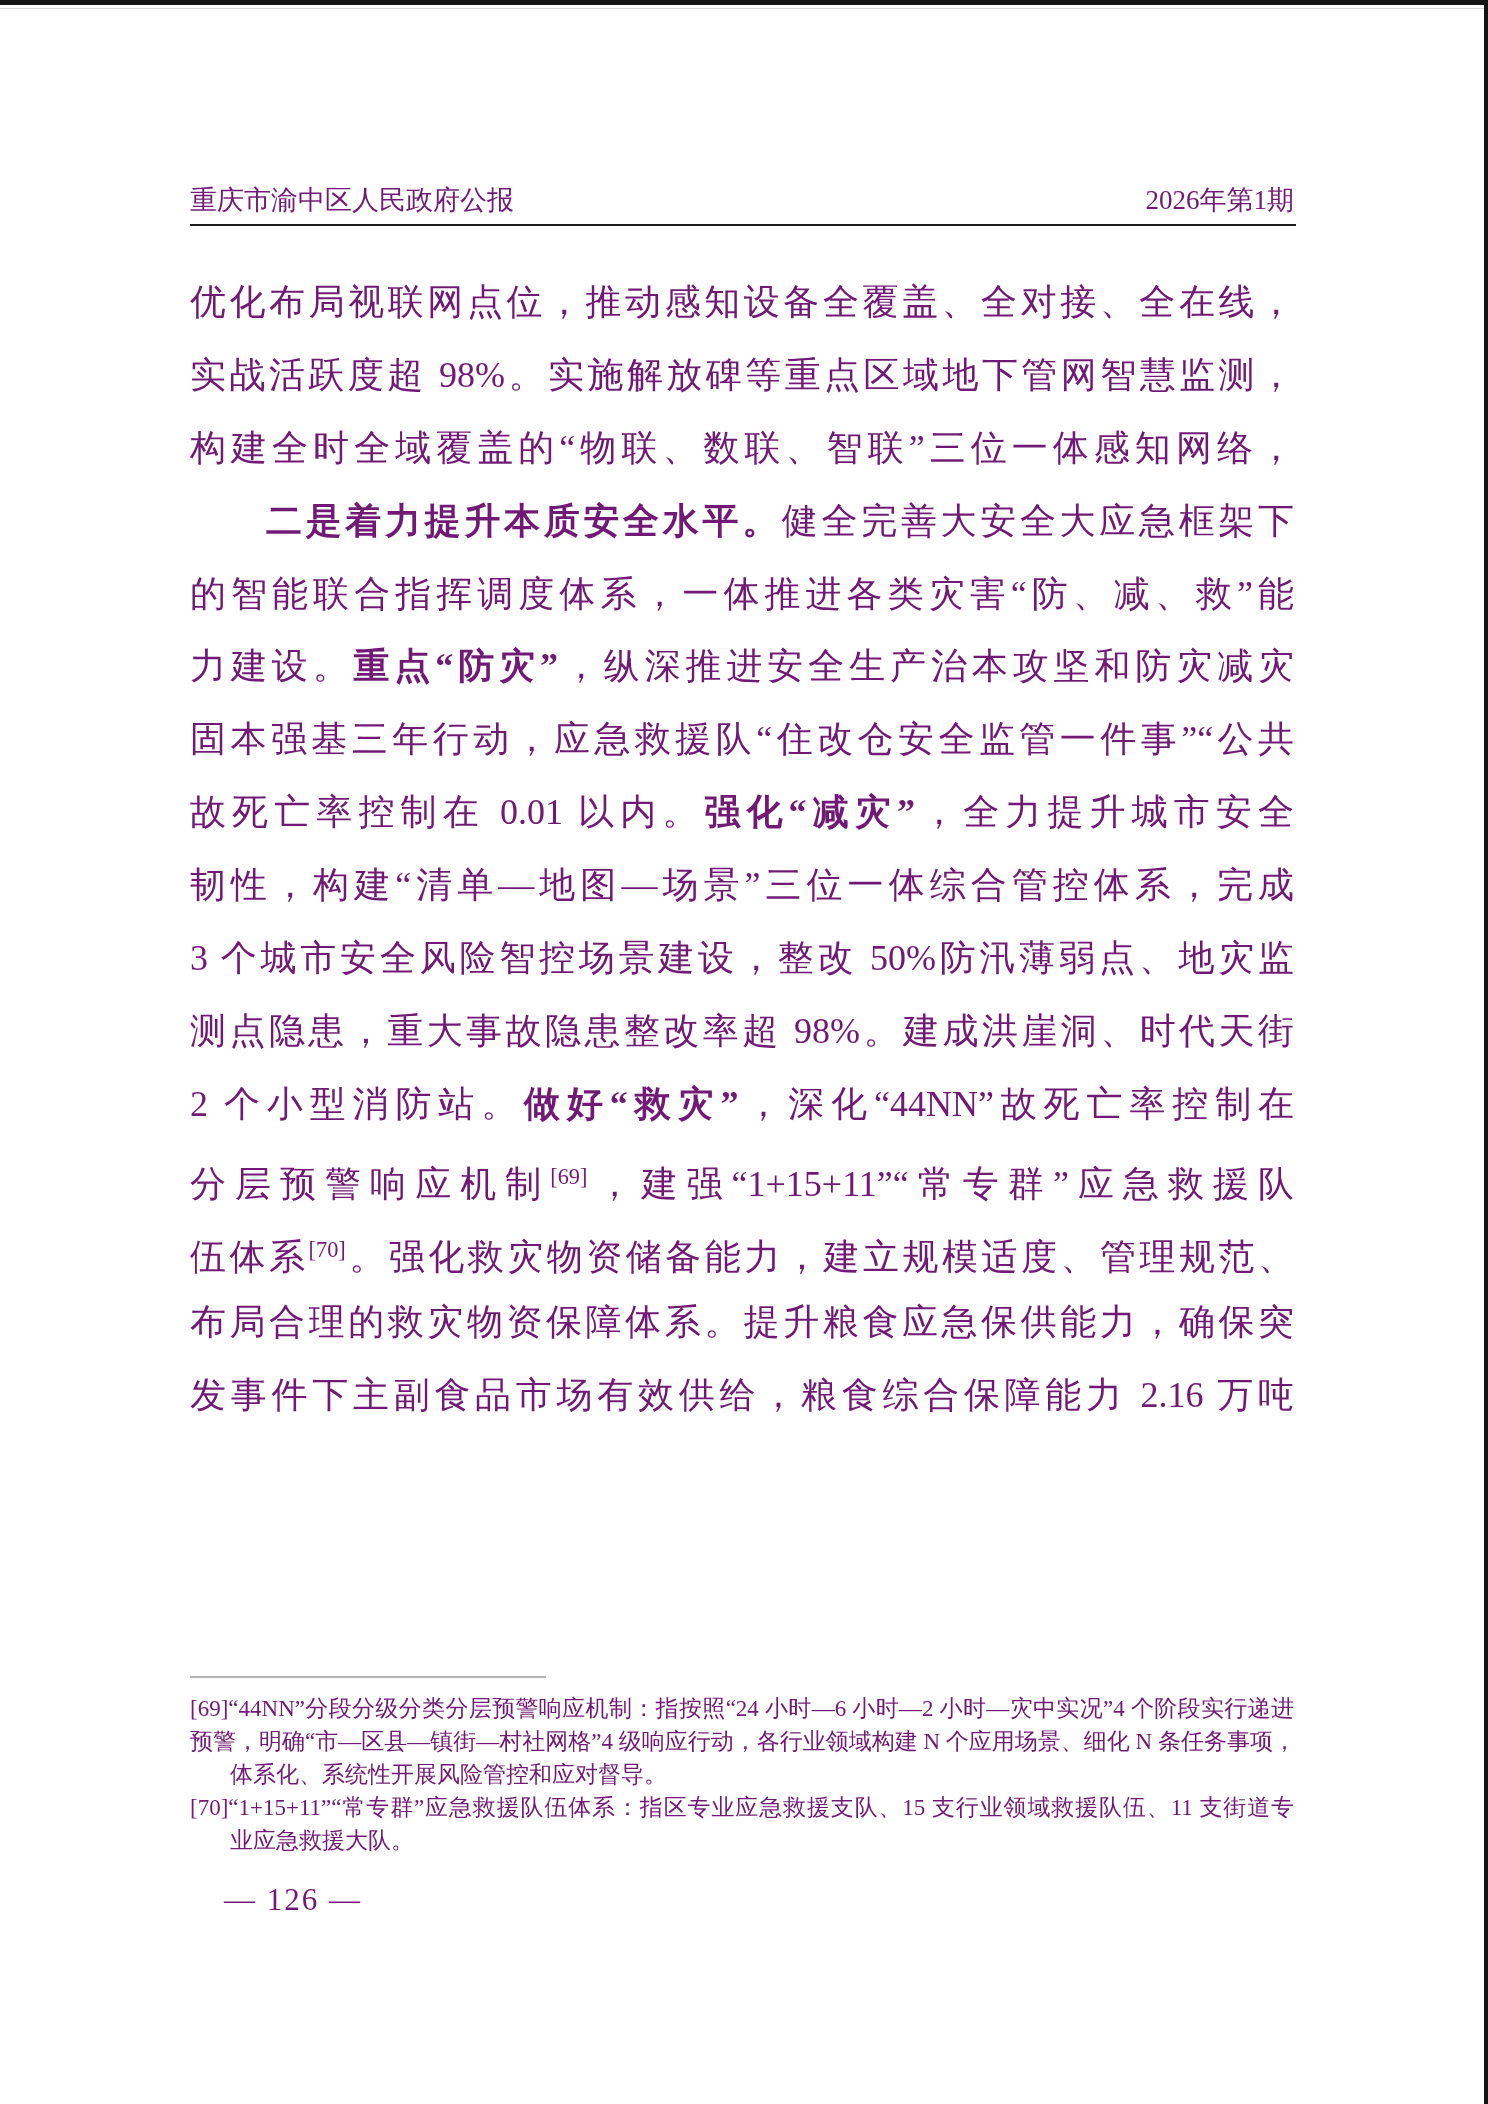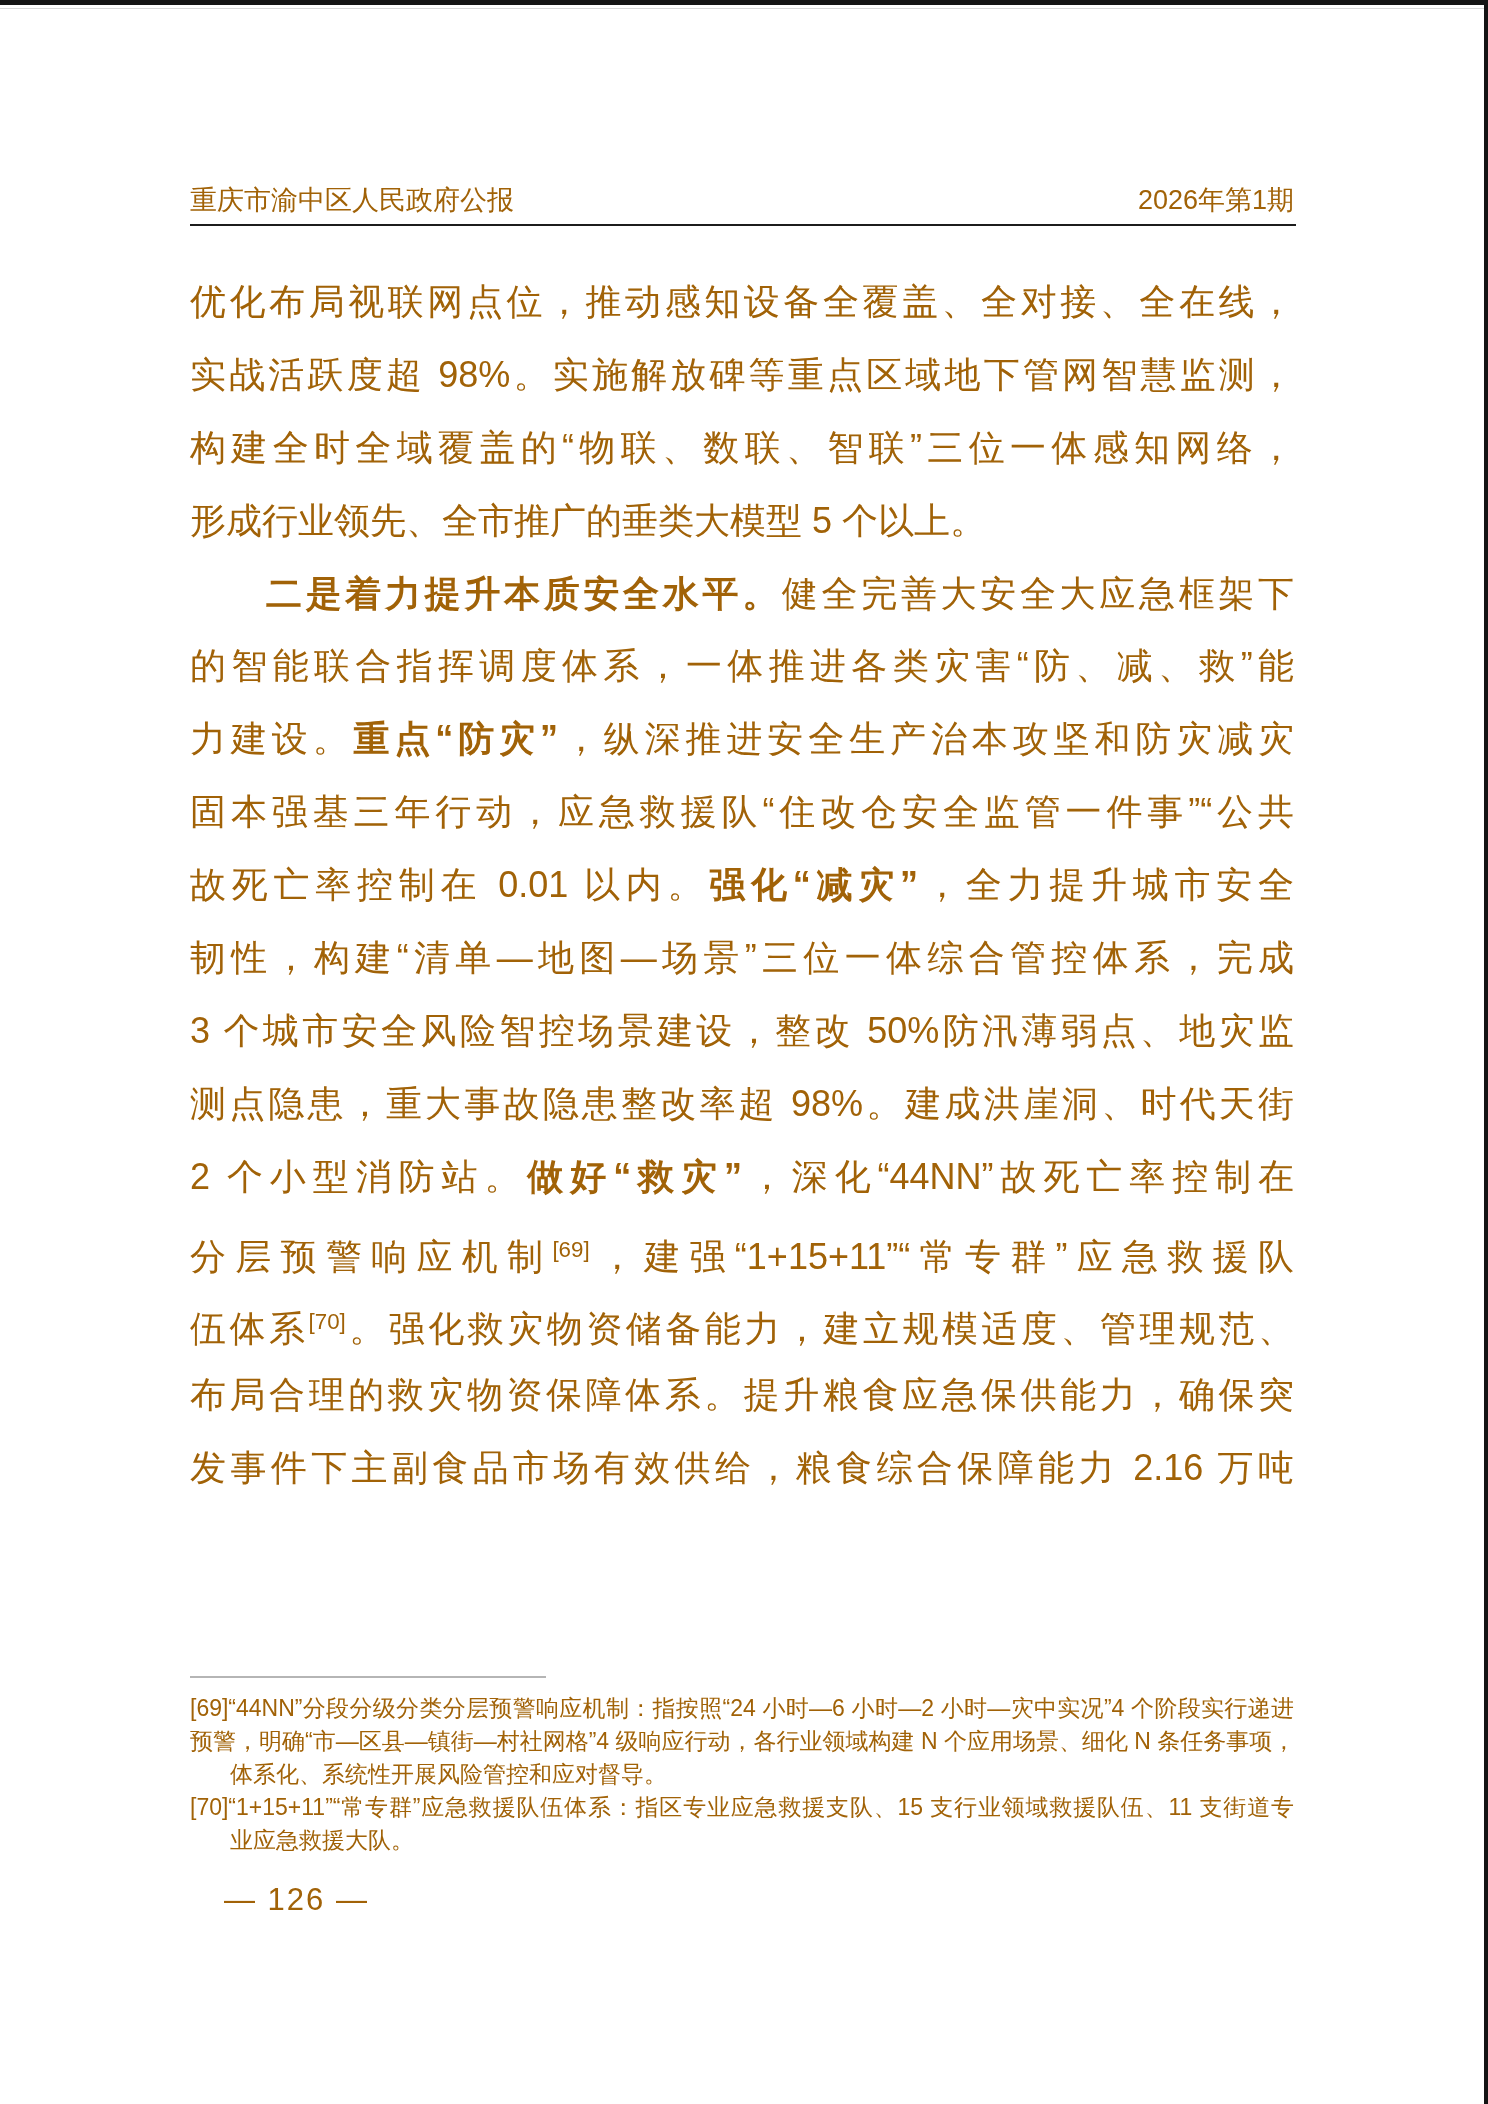--- a/index.html
+++ b/index.html
@@ -1,20 +1,20 @@
 <!DOCTYPE html>
 <html><head>
 <meta charset="utf-8">
 <style>
   html,body { margin:0; padding:0; background:#e8e8e8; }
   .page {
     position:relative; width:1488px; height:2104px; margin:0 auto;
     background:#ffffff; overflow:hidden;
-    font-family:Liberation Sans, sans-serif;
-    color:#a16207;
+    font-family:Liberation Serif, serif;
+    color:#701a75;
   }
   .edge-top { position:absolute; left:0; top:0; width:1488px; height:5px; background:#141414; }
   .edge-top-hairline { position:absolute; left:0; top:8px; width:1488px; height:1px; background:#d8d8d8; }
   .edge-right { position:absolute; right:0; top:0; width:4px; height:2104px; background:#141414; }
 
   .header { position:absolute; left:190px; top:184px; width:1104px; height:32px;
             display:flex; justify-content:space-between; align-items:baseline;
             font-size:27px; line-height:32px; }
   .header-rule { position:absolute; left:190px; top:224px; width:1106px; height:2px; background:#1c1c1c; }
 
@@ -48,21 +48,20 @@
   <div class="header">
     <span>重庆市渝中区人民政府公报</span>
     <span>2026年第1期</span>
   </div>
   <div class="header-rule"></div>
 
   <div class="body-text" id="body-lines">
       <div class="line"><span>优化布局视联网点位，推动感知设备全覆盖、全对接、全在线，</span></div>
       <div class="line"><span>实战活跃度超 98%。实施解放碑等重点区域地下管网智慧监测，</span></div>
       <div class="line"><span>构建全时全域覆盖的“物联、数联、智联”三位一体感知网络，</span></div>
-      <div class="line end"><span>形成行业领先、全市推广的垂类大模型 5 个以上。</span></div>
       <div class="line indent"><span class="b">二是着力提升本质安全水平。</span><span>健全完善大安全大应急框架下</span></div>
       <div class="line"><span>的智能联合指挥调度体系，一体推进各类灾害“防、减、救”能</span></div>
       <div class="line"><span>力建设。</span><span class="b">重点“防灾”</span><span>，纵深推进安全生产治本攻坚和防灾减灾</span></div>
       <div class="line"><span>固本强基三年行动，应急救援队“住改仓安全监管一件事”“公共</span></div>
       <div class="line"><span>故死亡率控制在 0.01 以内。</span><span class="b">强化“减灾”</span><span>，全力提升城市安全</span></div>
       <div class="line"><span>韧性，构建“清单—地图—场景”三位一体综合管控体系，完成</span></div>
       <div class="line"><span>3 个城市安全风险智控场景建设，整改 50%防汛薄弱点、地灾监</span></div>
       <div class="line"><span>测点隐患，重大事故隐患整改率超 98%。建成洪崖洞、时代天街</span></div>
       <div class="line"><span>2 个小型消防站。</span><span class="b">做好“救灾”</span><span>，深化“44NN”故死亡率控制在</span></div>
       <div class="line"><span>分层预警响应机制</span><span class="sup">[69]</span><span>，建强“1+15+11”“常专群”应急救援队</span></div>

